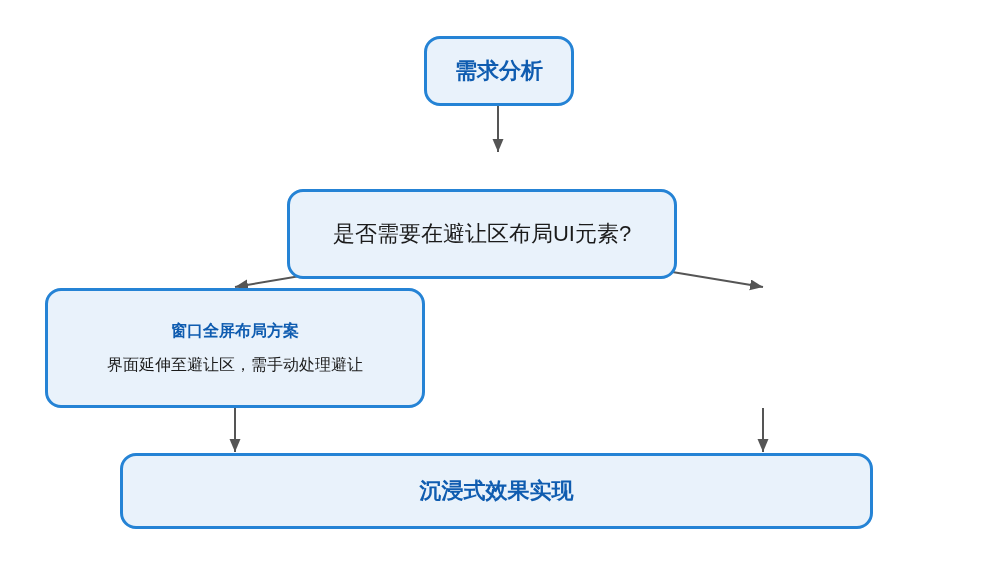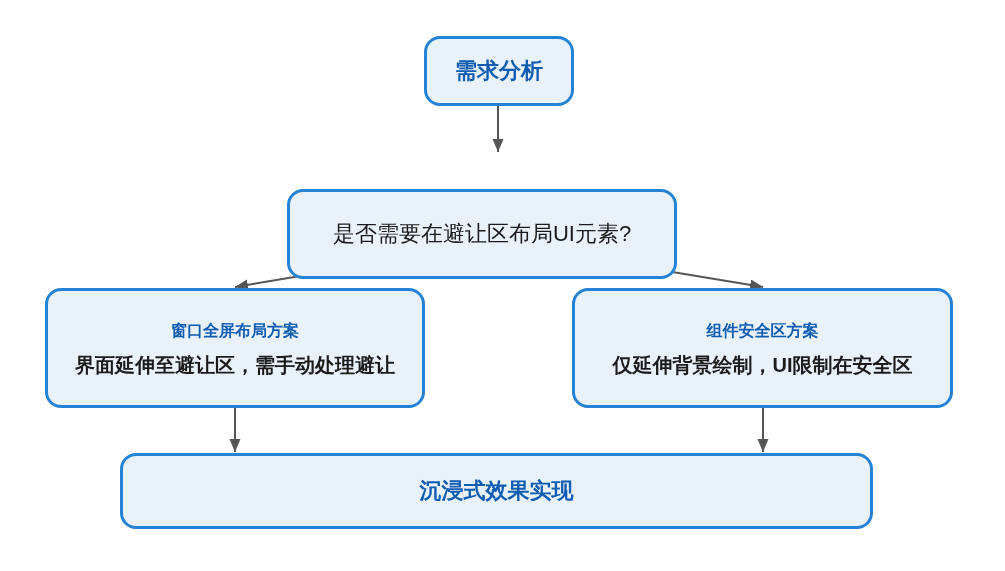--- a/index.html
+++ b/index.html
@@ -38,22 +38,22 @@
     line-height:26px;
   }
   .node-question{
     color:var(--body-text);
     font-weight:400;
     font-size:22px;
     line-height:28px;
   }
   .node-desc{
     color:var(--body-text);
-    font-weight:700;
-    font-size:20px;
+    font-weight:400;
+    font-size:16px;
     line-height:28px;
     white-space:nowrap;
     text-align:right;
   }
   .node-start   {left:424px; top:36px;  width:150px; height:70px;}
   .node-decision{left:287px; top:153px; width:390px; height:90px;margin-top:36px;}
   .node-left    {left:45px;  top:288px; width:380px; height:120px;}
   .node-right   {left:572px; top:288px; width:381px; height:120px;}
   .node-end     {left:120px; top:453px; width:753px; height:76px;}
   .node-left .node-title,.node-right .node-title{font-size:16px;}
@@ -82,22 +82,18 @@
 
   <div class="node node-decision">
     <span class="node-question">是否需要在避让区布局UI元素?</span>
   </div>
 
   <div class="node node-left">
     <span class="node-title">窗口全屏布局方案</span>
     <span class="node-desc">界面延伸至避让区，需手动处理避让</span>
   </div>
 
-  <div class="node node-right">
-    <span class="node-title">组件安全区方案</span>
-    <span class="node-desc">仅延伸背景绘制，UI限制在安全区</span>
-  </div>
 
   <div class="node node-end">
     <span class="node-title">沉浸式效果实现</span>
   </div>
 
 </div>
 
 </body></html>

